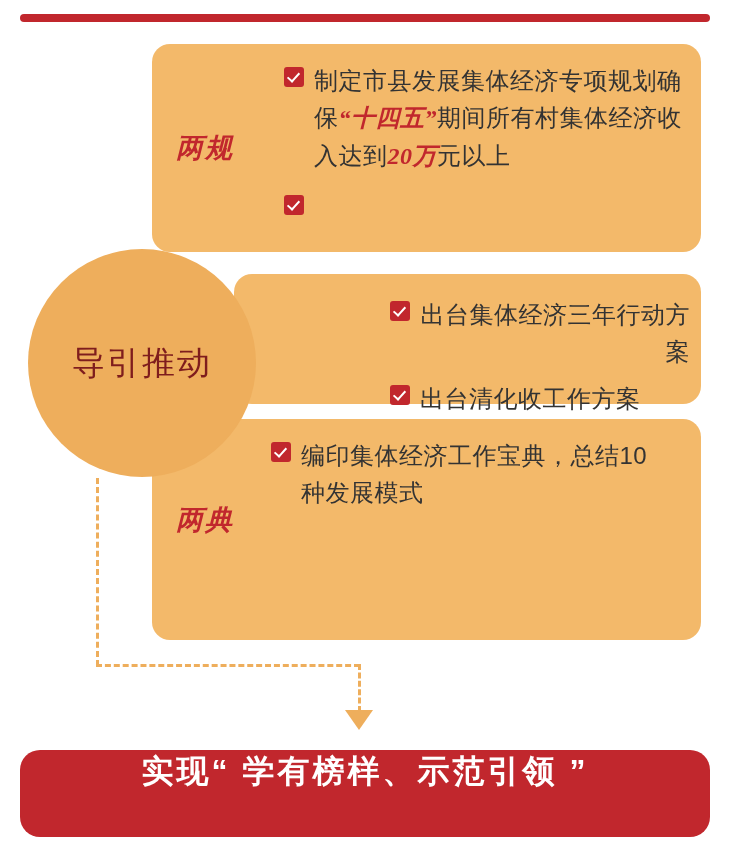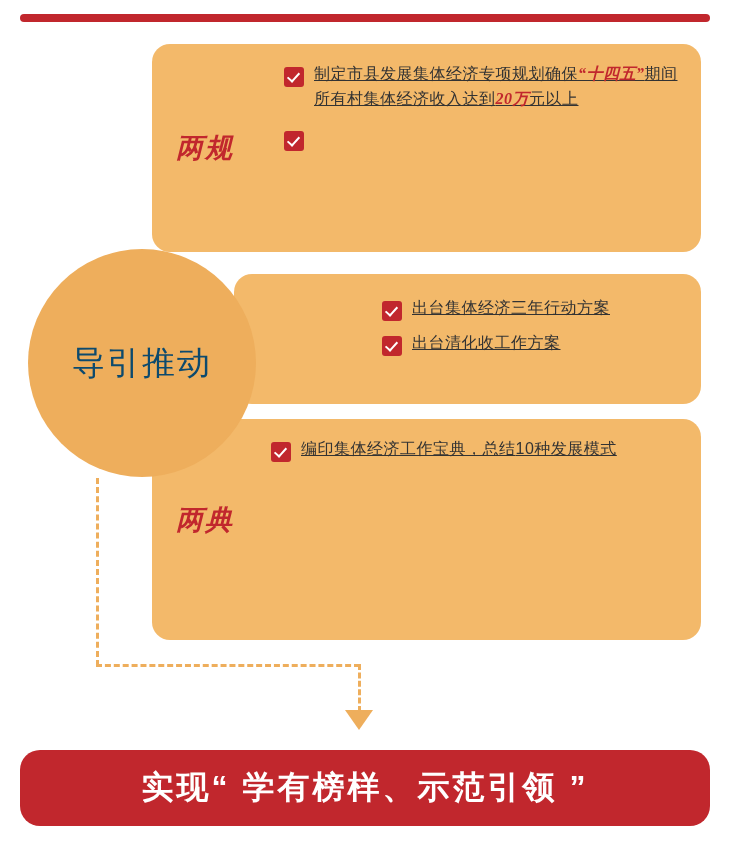--- a/index.html
+++ b/index.html
@@ -39,21 +39,21 @@
     top: 249px;
     width: 228px;
     height: 228px;
     border-radius: 50%;
     background: #eeae5c;
     display: flex;
     align-items: center;
     justify-content: center;
   }
   .hub-label {
-    color: #0c4a6e;
+    color: #7f1d1d;
     font-size: 33px;
     letter-spacing: 2px;
     font-weight: 400;
   }
 
   
   .panel {
     position: absolute;
     background: #f3b96a;
     border-radius: 18px;
@@ -73,21 +73,21 @@
     font-family: "Liberation Serif", serif;
   }
   .t1 { left: 176px; top: 130px; }
   .t2 { left: 282px; top: 318px; }
   .t3 { left: 176px; top: 502px; text-align: right; }
 
   .items {
     position: absolute;
   }
   .i1 { left: 284px; top: 62px;  width: 400px; }
-  .i2 { left: 382px; top: 296px; width: 300px; }
+  .i2 { left: 390px; top: 296px; width: 300px; text-align: right; }
   .i3 { left: 271px; top: 437px; width: 400px; }
 
   .item {
     display: flex;
     align-items: flex-start;
     margin-bottom: 14px;
   }
   .i2 .item { margin-bottom: 10px; }
   .check {
     flex: 0 0 auto;
@@ -105,24 +105,23 @@
     left: 6px;
     top: 3px;
     width: 5px;
     height: 10px;
     border: solid #ffffff;
     border-width: 0 2.5px 2.5px 0;
     transform: rotate(42deg);
   }
   .item-text {
     color: #333333;
-    font-size: 16px;
+    font-size: 24px;
     line-height: 1.55;
     letter-spacing: 0.5px;
-    text-decoration: underline;
   }
   .em {
     color: #c1272d;
     font-weight: bold;
     font-style: italic;
     font-family: "Liberation Serif", serif;
   }
 
   
   .dash-v {
@@ -158,25 +157,24 @@
     border-right: 14px solid transparent;
     border-top: 20px solid #eeae5c;
   }
 
   
   .banner {
     position: absolute;
     left: 20px;
     top: 750px;
     width: 690px;
-    height: 76px;
+    height: 87px;
     background: #c1272d;
     border-radius: 20px;
     display: flex;
-    align-items: center;
     justify-content: center;
   }
   .banner-text {
     color: #ffffff;
     font-size: 32px;
     font-weight: bold;
     letter-spacing: 3px;
   }
 </style>
 </head>

